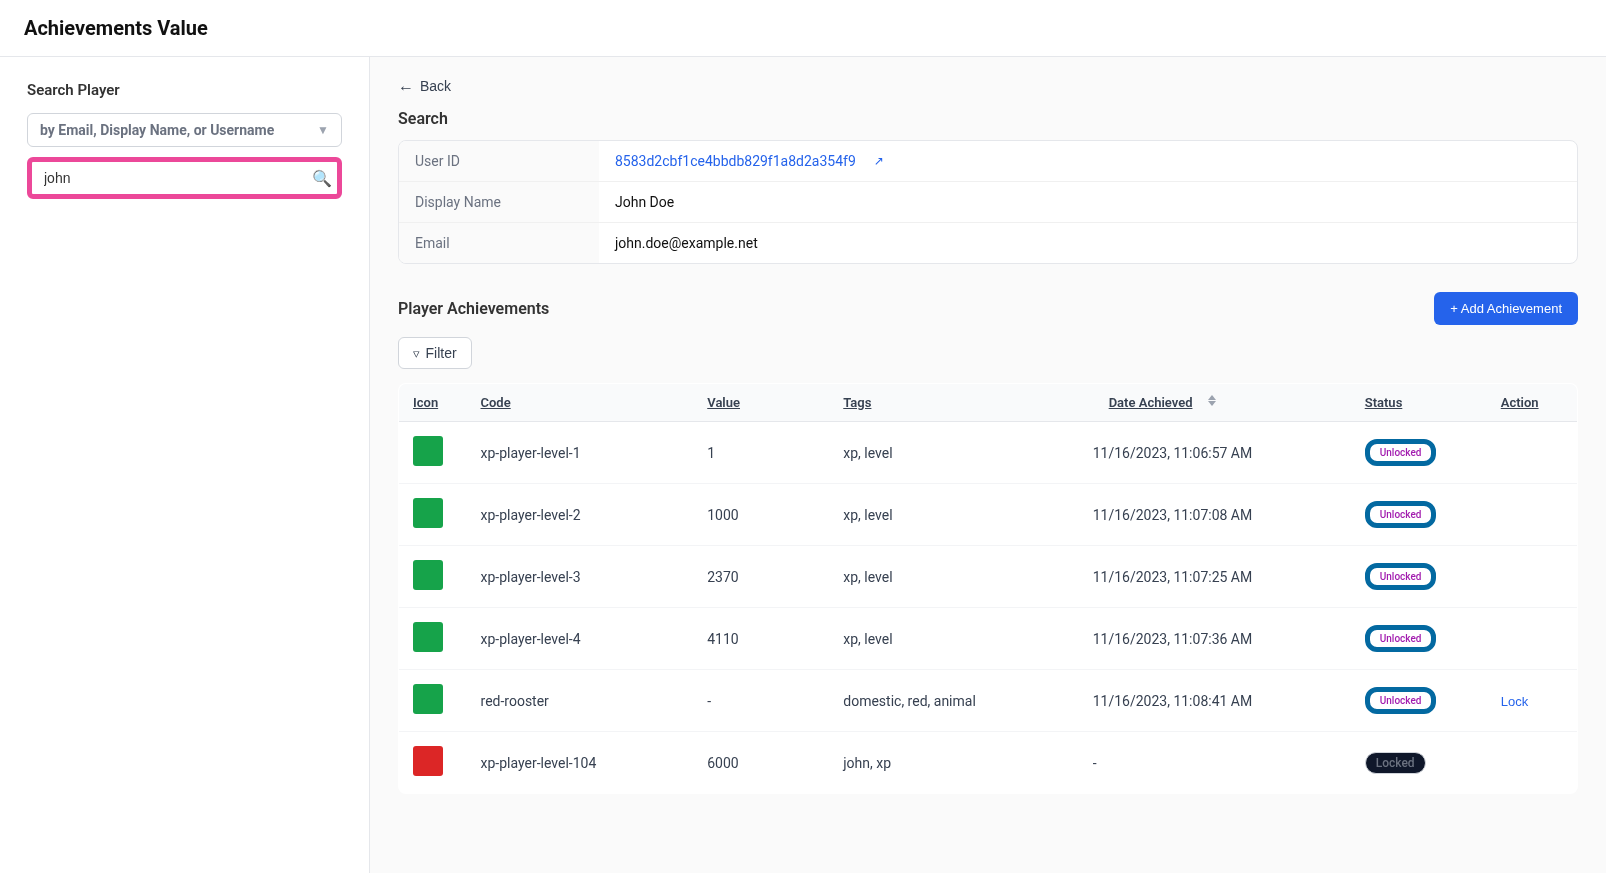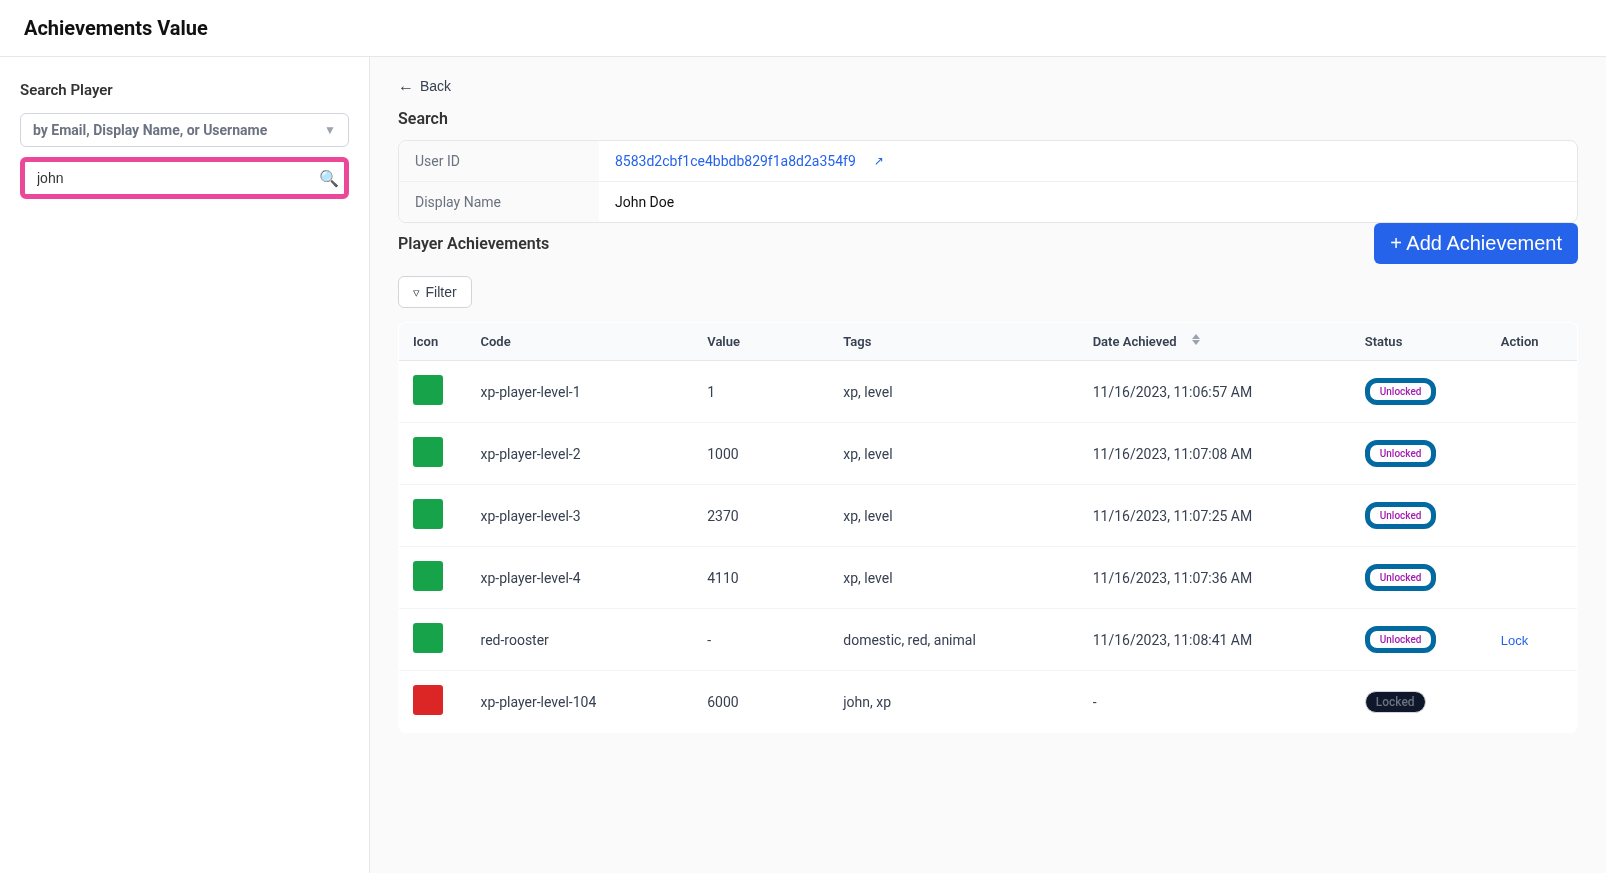--- a/index.html
+++ b/index.html
@@ -4,68 +4,68 @@
   <style>
     * { box-sizing: border-box; margin: 0; padding: 0; }
     body { font-family: -apple-system, BlinkMacSystemFont, 'Segoe UI', Roboto, sans-serif; font-size: 14px; color: #333; background: #fff; }
 
     .page-header { padding: 16px 24px; border-bottom: 1px solid #e5e7eb; }
     .page-title { font-size: 20px; font-weight: 700; color: #111; }
 
     .layout { display: flex; height: calc(100vh - 57px); }
 
     
-    .sidebar { width: 370px; min-width: 370px; border-right: 1px solid #e5e7eb; padding: 24px 20px; background: #fff; }
+    .sidebar { width: 370px; min-width: 370px; border-right: 1px solid #e5e7eb; padding: 24px 27px; background: #fff; }
     .sidebar-section-title { font-size: 15px; font-weight: 600; margin-bottom: 14px; }
     .search-select { width: 100%; border: 1px solid #d1d5db; border-radius: 6px; padding: 8px 12px; font-size: 14px; color: #555; display: flex; align-items: center; justify-content: space-between; cursor: pointer; background: #fff; margin-bottom: 10px; }
     .search-select-text { color: #6b7280; font-weight: bold; }
     .chevron-down { font-size: 12px; color: #9ca3af; }
     .search-input-wrap { position: relative; }
     .search-input { width: 100%; border: 5px solid #ec4899; border-radius: 6px; padding: 8px 36px 8px 12px; font-size: 14px; color: #333; outline: none; }
     .search-icon-btn { position: absolute; right: 10px; top: 50%; transform: translateY(-50%); background: none; border: none; cursor: pointer; color: #9ca3af; font-size: 16px; }
 
     
     .main { flex: 1; overflow-y: auto; padding: 20px 28px; background: #fafafa; }
 
     .back-btn { display: inline-flex; align-items: center; gap: 6px; color: #374151; font-size: 14px; background: none; border: none; cursor: pointer; margin-bottom: 14px; }
     .back-arrow { font-size: 16px; }
 
     .section-title { font-size: 16px; font-weight: 600; margin-bottom: 12px; }
 
     
-    .details-card { border: 1px solid #e5e7eb; border-radius: 8px; background: #fff; overflow: hidden; }
+    .details-card { border: 1px solid #e5e7eb; border-radius: 8px; background: #fff; margin-bottom: 28px; overflow: hidden; }
     .detail-row { display: flex; border-bottom: 1px solid #f0f0f0; }
     .detail-row:last-child { border-bottom: none; }
     .detail-label { width: 200px; min-width: 200px; padding: 12px 16px; color: #6b7280; font-size: 14px; background: #fafafa; }
     .detail-value { padding: 12px 16px; color: #111; font-size: 14px; }
     .detail-link { color: #2563eb; text-decoration: none; display: inline-flex; align-items: center; gap: 18px; }
     .external-icon { font-size: 12px; }
 
     
     .achievements-header { display: flex; align-items: center; justify-content: space-between; margin-bottom: 12px; }
-    .add-btn { background: #2563eb; color: #fff; border: none; border-radius: 6px; padding: 9px 16px; font-size: 20px; cursor: pointer; display: inline-flex; align-items: center; gap: 6px; font-weight: 500; }
+    .add-btn { background: #2563eb; color: #fff; border: none; border-radius: 6px; padding: 9px 16px; font-size: 13px; cursor: pointer; display: inline-flex; align-items: center; gap: 6px; font-weight: 500; }
 
     .filter-btn { display: inline-flex; align-items: center; gap: 6px; border: 1px solid #d1d5db; border-radius: 6px; padding: 7px 14px; font-size: 14px; color: #374151; background: #fff; cursor: pointer; margin-bottom: 14px; }
     .filter-icon { font-size: 13px; }
 
     
     .achievements-table { width: 100%; border-collapse: collapse; background: #fff; border: 1px solid #e5e7eb; border-radius: 8px; overflow: hidden; }
-    .achievements-table th { background: #f9fafb; padding: 11px 14px; text-align: left; font-size: 13px; font-weight: 600; color: #374151; border-bottom: 1px solid #e5e7eb; }
+    .achievements-table th { background: #f9fafb; padding: 11px 14px; text-align: left; font-size: 13px; font-weight: 600; color: #374151; border-bottom: 1px solid #e5e7eb; text-decoration: underline; }
     .achievements-table td { padding: 14px 14px; font-size: 14px; color: #374151; border-bottom: 1px solid #f3f4f6; vertical-align: middle; }
     .achievements-table tr:last-child td { border-bottom: none; }
     .achievement-icon { width: 30px; height: 30px; border-radius: 3px; display: inline-block; }
     .col-icon { width: 60px; }
     .col-code { width: 200px; }
     .col-value { width: 120px; }
     .col-tags { width: 220px; }
     .col-date { width: 240px; }
     .col-status { width: 120px; }
     .col-action { width: 80px; }
 
-    .th-date { display: flex; gap: 16px; cursor: pointer; }
+    .th-date { display: flex; gap: 16px; cursor: pointer; margin-left: 16px; }
     .sort-icon { display: flex; flex-direction: column; gap: 1px; }
     .sort-icon span { display: block; width: 0; height: 0; }
     .sort-up { border-left: 4px solid transparent; border-right: 4px solid transparent; border-bottom: 5px solid #9ca3af; }
     .sort-down { border-left: 4px solid transparent; border-right: 4px solid transparent; border-top: 5px solid #9ca3af; }
 
     .badge-unlocked { display: inline-block; padding: 3px 10px; border: 5px solid #0369a1; color: #a21caf; border-radius: 12px; font-size: 10px; font-weight: 500; background: #fff; }
     .badge-locked { display: inline-block; padding: 3px 10px; border: 1px solid #d1d5db; color: #6b7280; border-radius: 12px; font-size: 12px; font-weight: 500; background: #0f172a; }
     .action-lock { color: #2563eb; font-size: 13px; cursor: pointer; font-weight: 500; text-decoration: none; background: none; border: none; }
   </style>
 </head>
@@ -105,20 +105,24 @@
         <div class="detail-value">
           <a class="detail-link" href="#">
             <span>8583d2cbf1ce4bbdb829f1a8d2a354f9</span>
             <span class="external-icon">↗︎</span>
           </a>
         </div>
       </div>
       <div class="detail-row">
         <div class="detail-label">Display Name</div>
         <div class="detail-value">John Doe</div>
+      </div>
+      <div class="detail-row">
+        <div class="detail-label">Email</div>
+        <div class="detail-value">john.doe@example.net</div>
       </div>
     </div>
 
     
     <div class="achievements-header">
       <div class="section-title" style="margin-bottom:0;">Player Achievements</div>
       <button class="add-btn">+ Add Achievement</button>
     </div>
 
     <button class="filter-btn">

